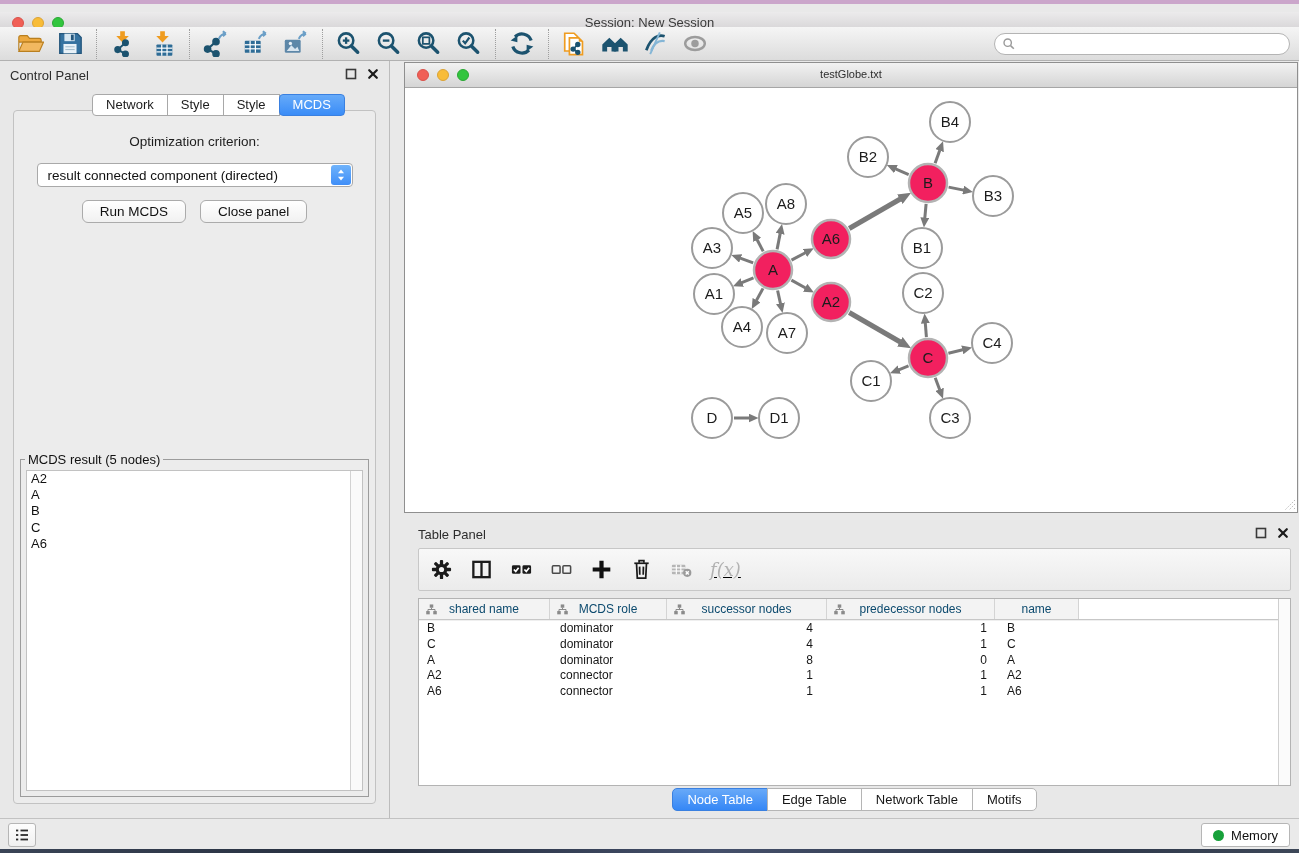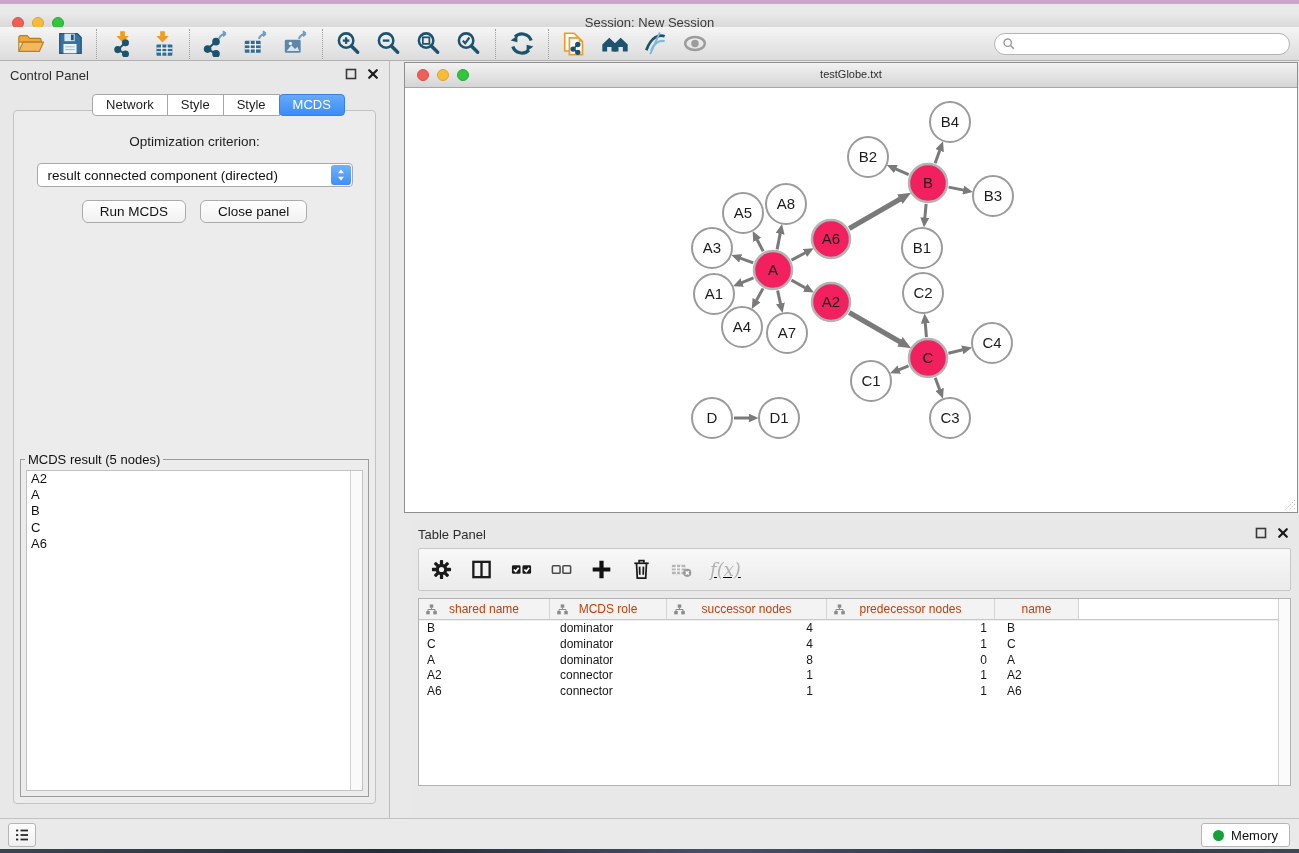--- a/index.html
+++ b/index.html
@@ -84,21 +84,21 @@
     display:flex; align-items:center; padding-left:9px; gap:14px;text-decoration:underline; }
   .tp-tool { width:26px; height:26px; display:flex; align-items:center; justify-content:center; }
   .tp-tool svg { width:23px; height:23px; }
   .fx-label { font-family:"DejaVu Serif","Liberation Serif",serif; font-style:italic;
     font-size:18px; color:#b2b2b2; padding-left:2px; }
 
   .tp-table { position:absolute; left:8px; right:8px; top:78px; height:188px;
     background:#fff; border:1px solid #b3b3b3; }
   .thead { display:flex; height:21px; border-bottom:1px solid #c7c7c7; box-shadow:0 1px 0 #efefef; }
   .th { position:relative; background:#f3f3f3; border-right:1px solid #d4d4d4;
-    font-size:12px; color:#c2410c; display:flex; align-items:center; justify-content:center; }
+    font-size:12px; color:#0c4a6e; display:flex; align-items:center; justify-content:center; }
   .th .sort-ico { position:absolute; left:7px; top:5px; width:11px; height:11px; }
   .tbody { position:absolute; left:0; right:0; top:22px; bottom:0; }
   .tr { display:flex; height:15.8px; }
   .td { font-size:12px; color:#161616; line-height:15.8px; white-space:nowrap; overflow:hidden; }
   .tp-scroll { position:absolute; right:0; top:0; bottom:0; width:12px; background:#fbfbfb;
     border-left:1px solid #cfcfcf; }
 
   .tp-tabs { position:absolute; left:0; right:0; bottom:7px; display:flex; justify-content:center; }
   .tp-tab { height:23px; line-height:21px; padding:0 14px; background:#fff; border:1px solid #b5b5b5;
     font-size:13px; color:#161616; margin-left:-1px; }
@@ -644,20 +644,26 @@
           <div class="tr">
             <div class="td" style="width: 131px; text-align: left; padding-left: 8px;">A6</div>
             <div class="td" style="width: 117px; text-align: left; padding-left: 10px;">connector</div>
             <div class="td" style="width: 160px; text-align: right; padding-right: 14px;">1</div>
             <div class="td" style="width: 168px; text-align: right; padding-right: 8px;">1</div>
             <div class="td" style="width: 84px; text-align: left; padding-left: 12px;">A6</div>
           </div>
         </div>
       <div class="tp-scroll"></div>
     </div>
+    <div class="tp-tabs">
+        <div class="tp-tab first active">Node Table</div>
+        <div class="tp-tab">Edge Table</div>
+        <div class="tp-tab">Network Table</div>
+        <div class="tp-tab last">Motifs</div>
+      </div>
   </div>
 
   <div class="status-bar">
     <div class="list-btn">
       <svg viewBox="0 0 24 24">
           <g stroke="#2b2b2b" stroke-width="2.4">
             <line x1="4" y1="6" x2="7" y2="6"></line>
             <line x1="10" y1="6" x2="20" y2="6"></line>
             <line x1="4" y1="12" x2="7" y2="12"></line>
             <line x1="10" y1="12" x2="20" y2="12"></line>

